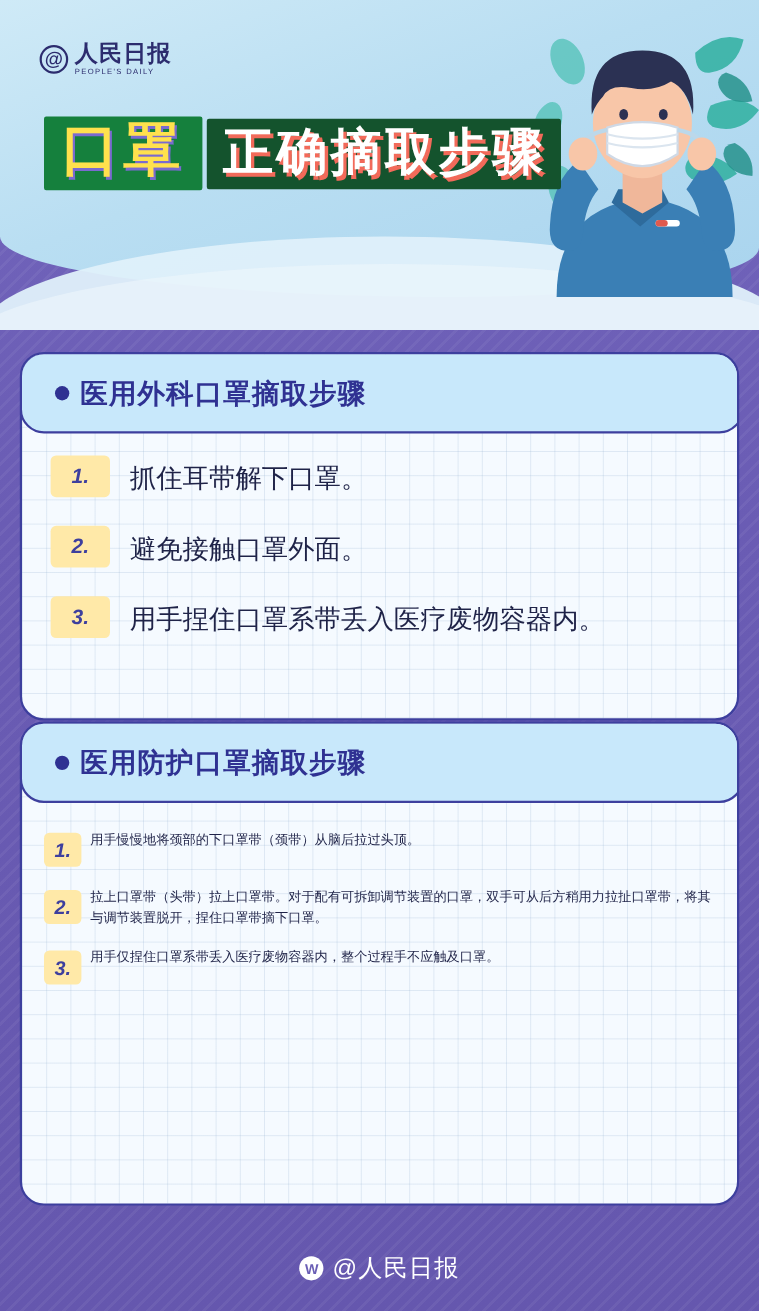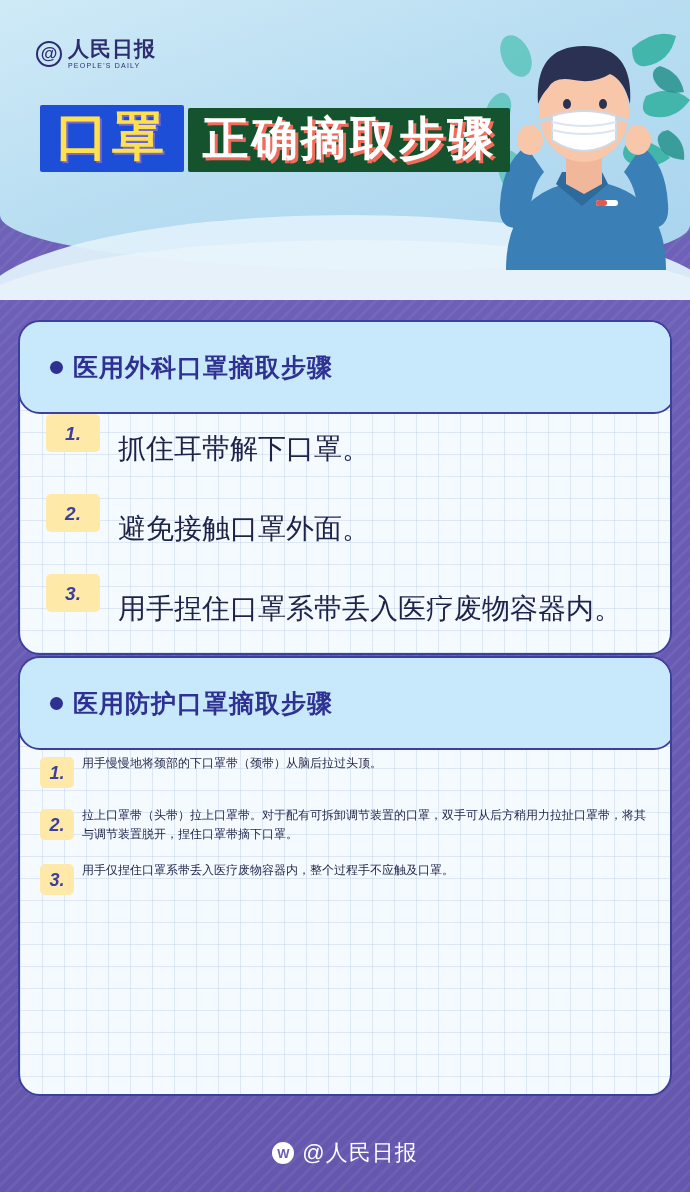--- a/index.html
+++ b/index.html
@@ -89,21 +89,21 @@
   .logo-text { display: flex; flex-direction: column; line-height: 1; }
   .logo-cn { font-size: 21px; font-weight: bold; color: #2c2c6e; letter-spacing: 1px; }
   .logo-en { font-size: 7px; color: #2c2c6e; letter-spacing: 1.2px; margin-top: 3px; }
 
   
   .title-wrap { position: absolute; left: 40px; top: 100px; z-index: 6; }
   .title-1 {
     font-size: 52px;
     font-weight: bold;
     color: #ffe14d;
-    background: #1d4ed8;
+    background: #15803d;
     display: inline-block;
     padding: 4px 16px 8px 16px;
     letter-spacing: 4px;
     line-height: 1.05;
     text-shadow: 2px 2px 0 #7a6ad0;
     border-radius: 2px;
   }
   .title-2 {
     margin-top: 8px;
     font-size: 46px;
@@ -136,21 +136,21 @@
     background-size: 22px 22px;
     overflow: hidden;
   }
   .card-1 { top: 320px; height: 335px; }
   .card-2 { top: 656px; height: 440px; }
 
   .card-head {
     position: absolute;
     top: -2px; left: -2px;
     width: 658px;
-    height: 94px;
+    height: 74px;
     background: #c8e8fb;
     border: 2px solid #3d3f9e;
     border-radius: 22px;
     display: flex;
     align-items: center;
     padding-left: 30px;
   }
   .bullet {
     width: 13px; height: 13px;
     border-radius: 50%;
@@ -176,21 +176,21 @@
     background: #ffe9a8;
     color: #3d3f9e;
     font-weight: bold;
     font-style: italic;
     font-size: 19px;
     border-radius: 5px;
     text-align: center;
     line-height: 1;
   }
   .card-1 .step-num { width: 54px; padding: 10px 0 9px 0; margin-right: 18px; margin-top: 2px; }
-  .card-1 .step-text { font-size: 28px; color: #1f2348; line-height: 1.5; padding-top: 16px; }
+  .card-1 .step-text { font-size: 24px; color: #1f2348; line-height: 1.5; padding-top: 6px; }
   .card-1 .step { margin-bottom: 22px; }
 
   .card-2 .steps { top: 96px; padding: 0 20px; }
   .card-2 .step-num { width: 34px; padding: 7px 0 6px 0; margin-right: 8px; margin-top: 3px; font-size: 18px; }
   .card-2 .step-text { font-size: 12px; color: #1f2348; line-height: 1.55; }
   .card-2 .step { margin-bottom: 18px; }
 
   
   .footer {
     position: absolute;

